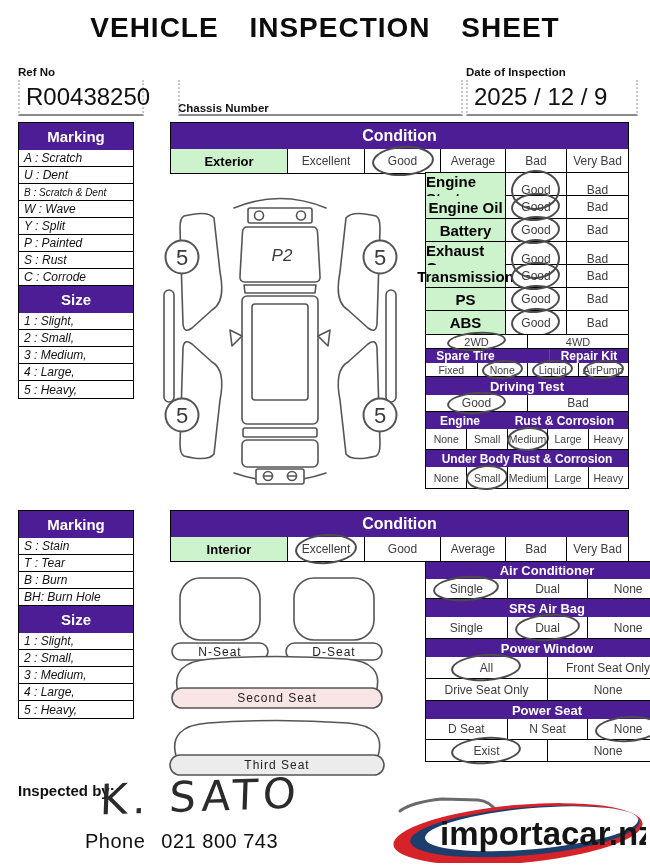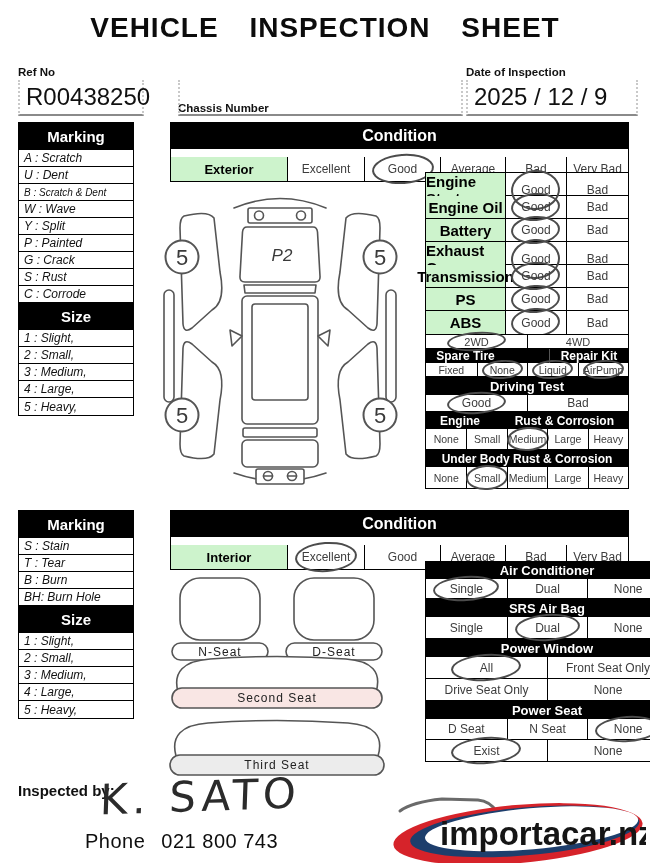--- a/index.html
+++ b/index.html
@@ -8,21 +8,21 @@
 
   .title { position:absolute; top:12px; left:0; width:100%; text-align:center;
            font-size:28px; font-weight:800; letter-spacing:1px; word-spacing:22px; color:#0c0c0c; }
 
   .fld-label { position:absolute; font-size:11.5px; font-weight:700; color:#111; }
   .fld-box { position:absolute; height:36px; border-left:2px dotted #c9c9c9; border-right:2px dotted #c9c9c9;
              border-bottom:2px solid #8a8a8a; font-size:24px; color:#101010; padding:3px 0 0 6px; }
 
   
   .tbl { position:absolute; border:1px solid #000; background:#fff; }
-  .bar { background:#000000; color:#fff; display:flex; align-items:center; justify-content:center;
+  .bar { background:#4c1d95; color:#fff; display:flex; align-items:center; justify-content:center;
          font-weight:700; }
   .bar.split { display:grid; grid-template-columns:1fr 1fr;gap:44px; }
   .bar.split > div { display:flex; align-items:center; justify-content:center; border-left:1px solid #555; }
   .bar.split > div:first-child { border-left:none; }
   .bar.apart { justify-content:space-between; padding:0 14px; }
   .row { display:grid; border-bottom:1px solid #000; }
   .row:last-child { border-bottom:none; }
   .cell { display:flex; align-items:center; justify-content:center; font-size:12px; color:#3d3d3d;
           position:relative; border-left:1px solid #000; overflow:visible; }
   .cell:first-child { border-left:none; }
@@ -38,21 +38,21 @@
   
   .circled::after { content:""; position:absolute; left:9%; right:9%; top:-3px; bottom:-3px;
                     border:2.6px solid #4c4c4c; border-radius:50%; transform:rotate(-4deg);
                     pointer-events:none; }
   .c2 .circled::after { left:21%; right:21%; }
   .c5 .circled::after { left:-3%; right:-3%; top:-2px; bottom:-2px; }
 
   
   .cond { left:170px; width:459px; }
   .cond .bar { height:26px; font-size:16px; font-weight:700; }
-  .cond .row { grid-template-columns:116px 77px 76px 65px 61px 62px; height:24px;margin-top:8px; }
+  .cond .row { grid-template-columns:116px 77px 76px 65px 61px 62px; height:24px; }
   .cond .cell { font-size:12px; }
   .cond .cell.lbl { font-size:13px; }
 
   .checks { left:425px; top:172px; width:204px; }
   .checks .row { grid-template-columns:79px 61px 62px; height:23px; }
   .checks .cell.lbl { font-size:15px; }
 
   .drive { left:425px; top:334px; width:204px; }
   .feat  { left:425px; top:561px; width:244px; }
   .g2 { grid-template-columns:1fr 1fr; }
@@ -87,21 +87,20 @@
   <div class="fld-box" style="left:466px; top:80px; width:172px;">2025 / 12 / 9</div>
 
   <div class="tbl" style="left:18px; top:122px; width:116px;">
     <div class="bar mk-head">Marking</div>
     <div class="mk-row">A : Scratch</div>
     <div class="mk-row">U : Dent</div>
     <div class="mk-row tight">B : Scratch &amp; Dent</div>
     <div class="mk-row">W : Wave</div>
     <div class="mk-row">Y : Split</div>
     <div class="mk-row">P : Painted</div>
-    <div class="mk-row">G : Crack</div>
     <div class="mk-row">S : Rust</div>
     <div class="mk-row">C : Corrode</div>
     <div class="bar mk-head">Size</div>
     <div class="mk-row">1 : Slight,</div>
     <div class="mk-row">2 : Small,</div>
     <div class="mk-row">3 : Medium,</div>
     <div class="mk-row">4 : Large,</div>
     <div class="mk-row">5 : Heavy,</div>
   </div>
 

